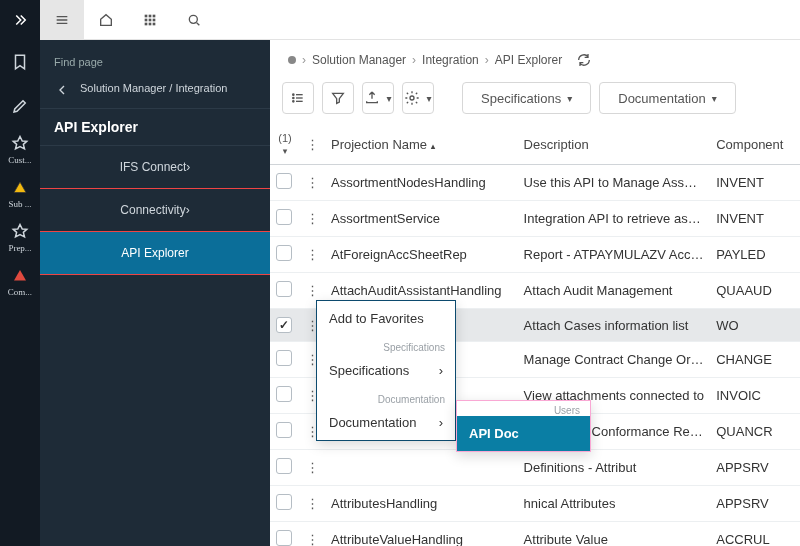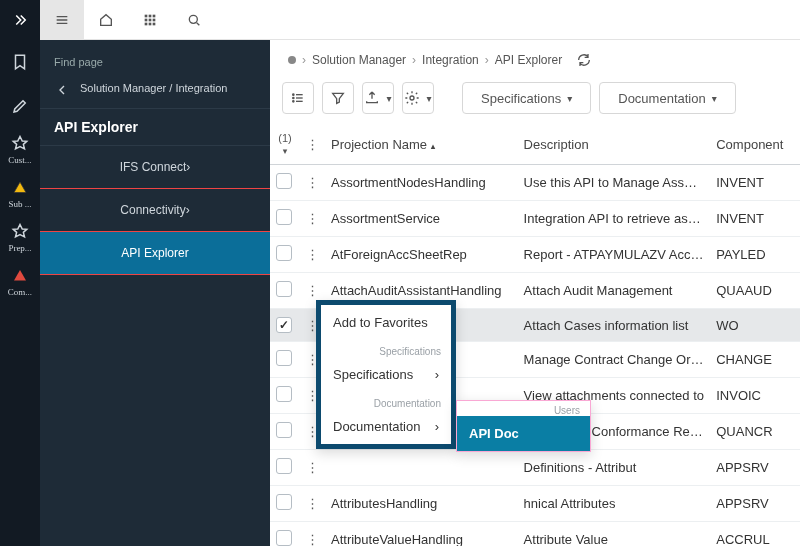--- a/index.html
+++ b/index.html
@@ -43,21 +43,21 @@
   .chk { width: 16px; height: 16px; border: 1px solid #b5bdc4; border-radius: 3px; display:inline-flex; align-items:center; justify-content:center; background:#fff; }
   .chk.checked { background:#fff; }
   .chk.checked::after { content:"✓"; font-size:12px; color:#333; font-weight:bold;}
   .kebab { cursor: pointer; color: #555; display: inline-block; line-height: 1; }
   .row-selected { background: #e6e8ea; }
   .grid tr td:nth-child(3){ max-width:170px;}
   .grid tr td:nth-child(4){ max-width:170px;}
   .count-cell { font-size:11px; color:#555; text-align:center; }
 
   
-  .ctx { position: absolute; left: 316px; top: 300px; width: 140px; background: #fff; border: 5px solid #0c4a6e; box-shadow: 0 4px 12px rgba(0,0,0,.15); z-index: 10; }
+  .ctx { position: absolute; left: 316px; top: 300px; width: 140px; background: #fff; border: 1px solid #0c4a6e; box-shadow: 0 4px 12px rgba(0,0,0,.15); z-index: 10; }
   .ctx .sec-label { font-size: 10px; color: #9aa0a6; text-align: right; padding: 6px 10px 0; }
   .ctx .item { display: flex; align-items: center; justify-content: space-between; padding: 10px 12px; font-size: 13px; color: #333; cursor: pointer; }
   .sub { position: absolute; left: 456px; top: 400px; width: 135px; background: #fff; border: 1px solid #f9a8d4; box-shadow: 0 4px 12px rgba(0,0,0,.15); z-index: 11; }
   .sub .sec-label { font-size: 10px; color: #9aa0a6; text-align: right; padding: 4px 10px 0; }
   .sub .item-active { background: #0a7ea4; color: #fff; padding: 10px 12px; font-size: 13px; font-weight: 600; cursor: pointer; }
 
   svg { width: 16px; height: 16px; display:block; }
   .rail svg, .rail-top svg { width:18px; height:18px; }
 </style>
 </head>

